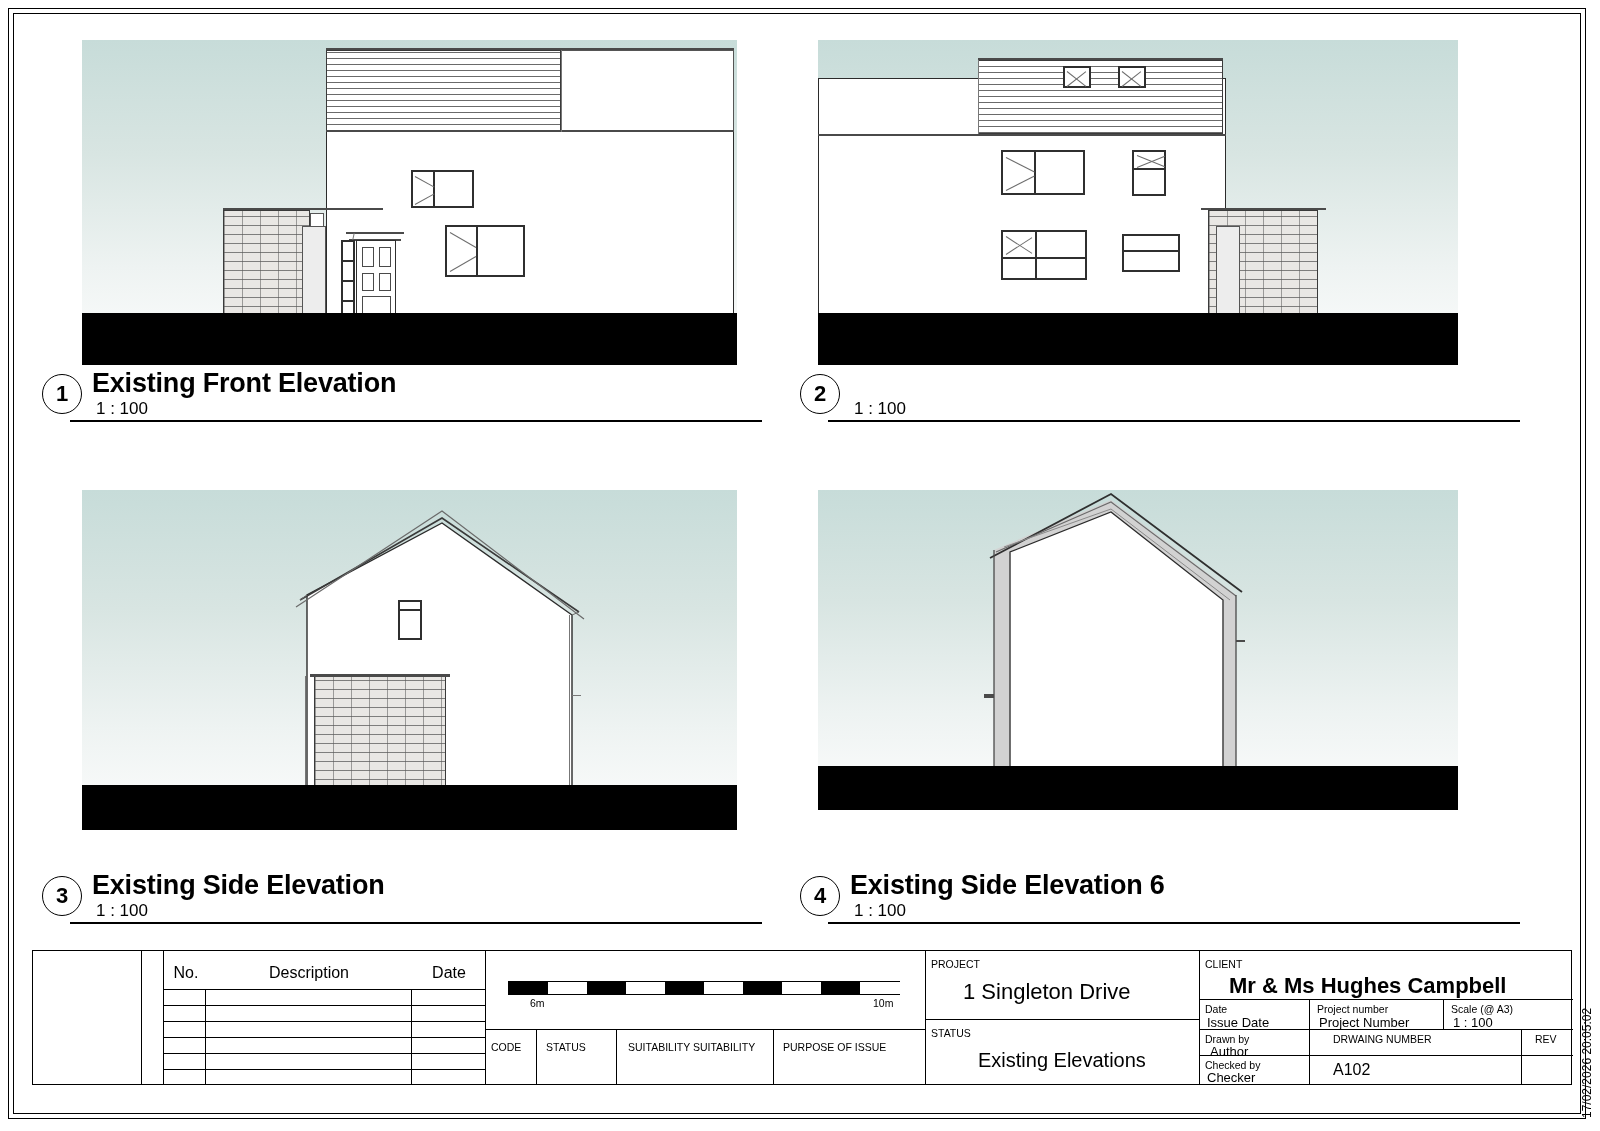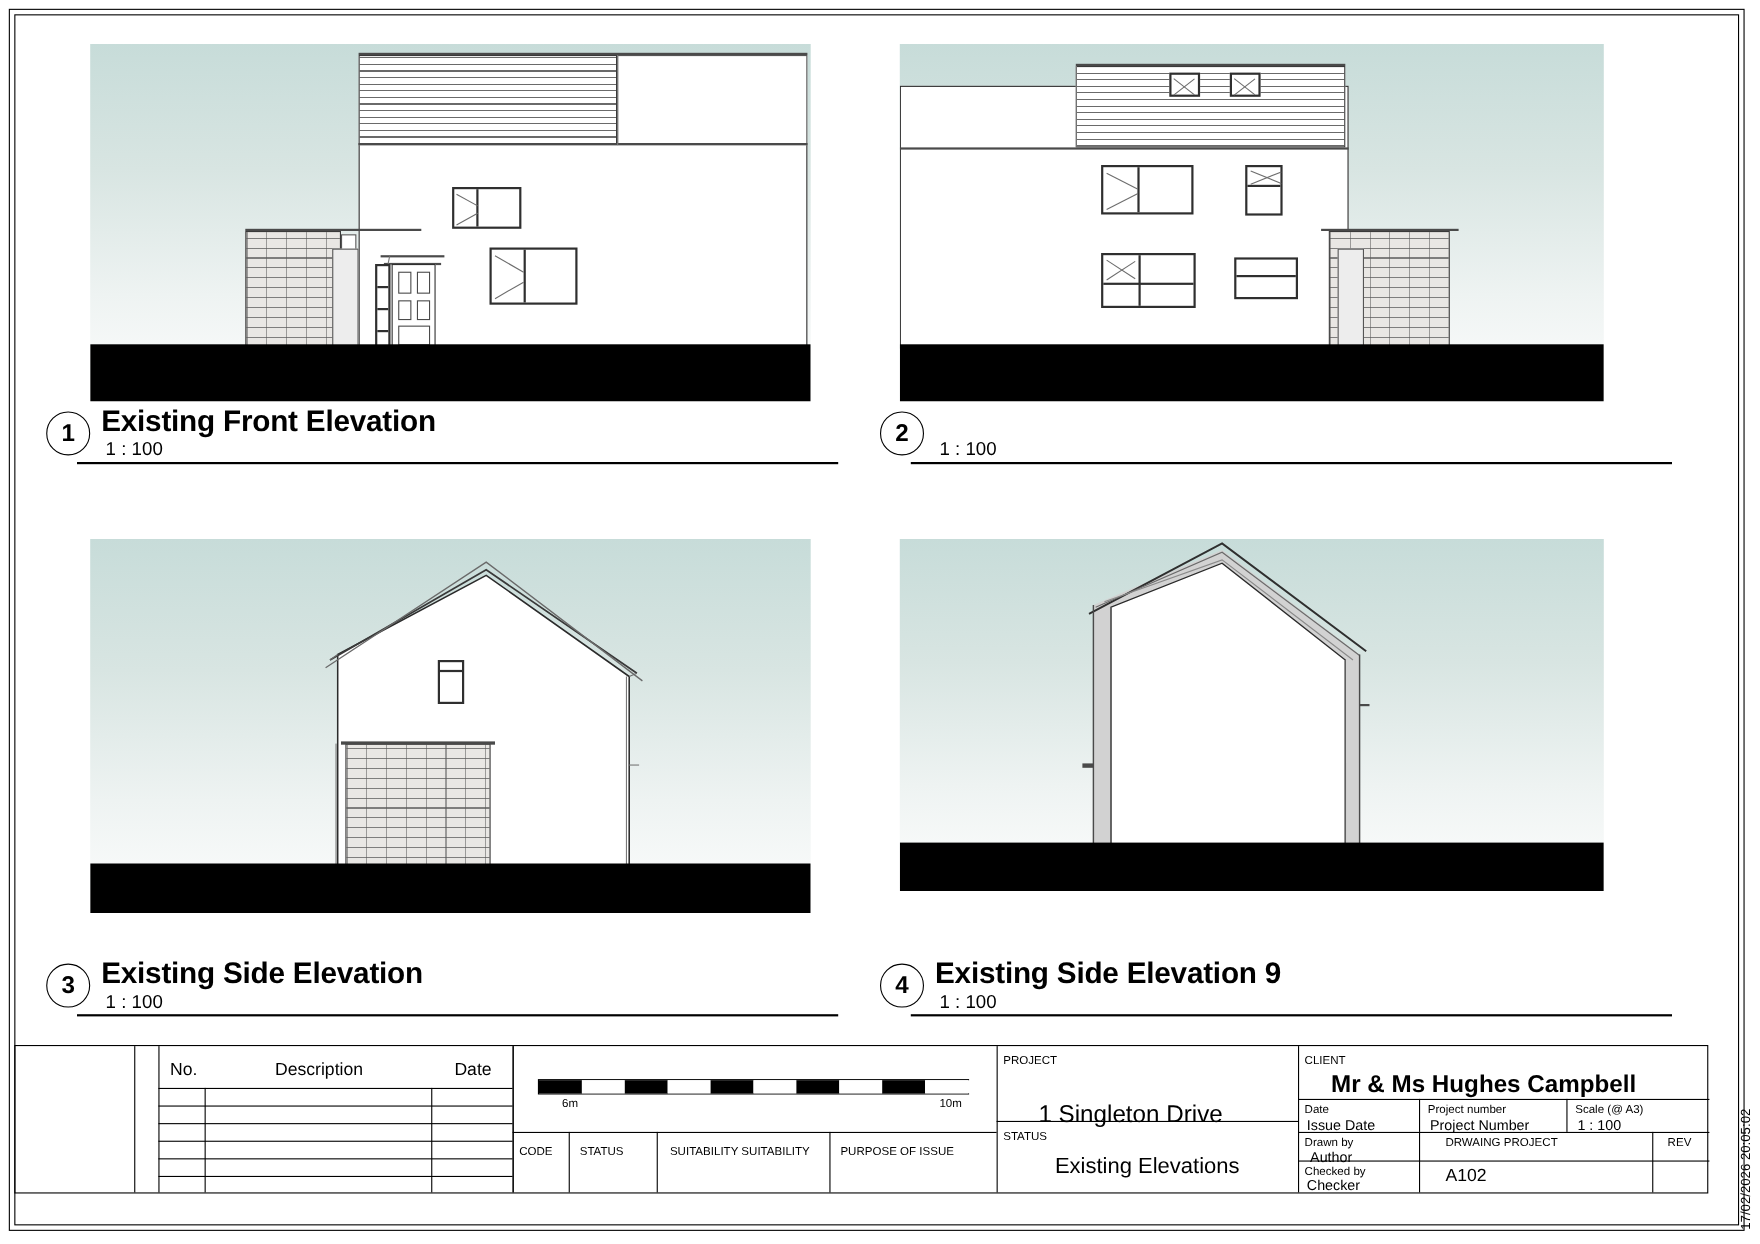--- a/index.html
+++ b/index.html
@@ -169,21 +169,21 @@
     background: #4a4a4a;
   }
   .thinline {
     position: absolute;
     background: #777;
   }
 
   
   .titleblock {
     position: absolute;
-    left: 13px;
+    left: 32px;
     top: 950px;
     width: 1540px;
     height: 135px;
     border: 1.4px solid #000;
     box-sizing: border-box;
   }
   .tb-line {
     position: absolute;
     background: #000;
   }
@@ -401,21 +401,21 @@
         <line x1="192" y1="62" x2="192" y2="290" stroke="#6a6a6a" stroke-width="1"></line>
         <line x1="405" y1="110" x2="405" y2="290" stroke="#6a6a6a" stroke-width="1"></line>
       </svg>
       <div class="thinline" style="left:166px; top:204px; width:10px; height:4px; background:#4a4a4a;"></div>
       <div class="thinline" style="left:418px; top:150px; width:9px; height:2px; background:#4a4a4a;"></div>
       <div class="ground" style="height:44px;"></div>
     </div>
   </div>
   <div class="title-row" style="left:800px; top:870px; width:700px; height:56px;">
     <div class="bubble">4</div>
-    <div class="title-text">Existing Side Elevation 9</div>
+    <div class="title-text">Existing Side Elevation 6</div>
     <div class="title-scale">1 : 100</div>
     <div class="title-rule" style="width:692px;"></div>
   </div>
 
   <div class="titleblock">
 
     <div class="tb-line" style="left:108px; top:0; width:1.2px; height:133px;"></div>
 
     <div class="rev-table">
       <div class="tb-line" style="left:0px; top:0; width:1.2px; height:133px;"></div>
@@ -454,21 +454,21 @@
     <div class="tb-line" style="left:583px; top:78px; width:1px; height:55px;"></div>
     <div class="tb-line" style="left:740px; top:78px; width:1px; height:55px;"></div>
     <div class="tb-label" style="position:absolute; left:458px; top:90px;">CODE</div>
     <div class="tb-label" style="position:absolute; left:513px; top:90px;">STATUS</div>
     <div class="tb-label" style="position:absolute; left:595px; top:90px;">SUITABILITY SUITABILITY</div>
     <div class="tb-label" style="position:absolute; left:750px; top:90px;">PURPOSE OF ISSUE</div>
 
     <div class="tb-line" style="left:892px; top:0; width:1.2px; height:133px;"></div>
     <div class="tb-line" style="left:892px; top:68px; width:274px; height:1.2px;"></div>
     <div class="tb-label" style="position:absolute; left:898px; top:7px;">PROJECT</div>
-    <div class="project-title" style="position:absolute; left:930px; top:28px;margin-top:21px;">1 Singleton Drive</div>
+    <div class="project-title" style="position:absolute; left:930px; top:28px;">1 Singleton Drive</div>
     <div class="tb-label" style="position:absolute; left:898px; top:76px;">STATUS</div>
     <div class="sheet-title" style="position:absolute; left:945px; top:98px;">Existing Elevations</div>
 
     <div class="tb-line" style="left:1166px; top:0; width:1.2px; height:133px;"></div>
     <div class="tb-label" style="position:absolute; left:1172px; top:7px;text-align:right;">CLIENT</div>
     <div class="client-title" style="position:absolute; left:1196px; top:22px;">Mr &amp; Ms Hughes Campbell</div>
 
     <div class="tb-line" style="left:1166px; top:48px; width:374px; height:1.2px;"></div>
     <div class="tb-line" style="left:1166px; top:78px; width:374px; height:1.2px;"></div>
     <div class="tb-line" style="left:1166px; top:104px; width:374px; height:1.2px;"></div>
@@ -482,20 +482,20 @@
     <div class="tb-label" style="position:absolute; left:1284px; top:52px;">Project number</div>
     <div class="tb-val" style="position:absolute; left:1286px; top:64px;">Project Number</div>
     <div class="tb-label" style="position:absolute; left:1418px; top:52px;">Scale (@ A3)</div>
     <div class="tb-val" style="position:absolute; left:1420px; top:64px;">1 : 100</div>
 
     <div class="tb-label" style="position:absolute; left:1172px; top:82px;">Drawn by</div>
     <div class="tb-val" style="position:absolute; left:1177px; top:93px;">Author</div>
     <div class="tb-label" style="position:absolute; left:1172px; top:108px;">Checked by</div>
     <div class="tb-val" style="position:absolute; left:1174px; top:119px;">Checker</div>
 
-    <div class="tb-label" style="position:absolute; left:1300px; top:82px;">DRWAING PROJECT</div>
+    <div class="tb-label" style="position:absolute; left:1300px; top:82px;">DRWAING NUMBER</div>
     <div class="tb-val" style="position:absolute; left:1300px; top:110px; font-size:16px;">A102</div>
     <div class="tb-label" style="position:absolute; left:1502px; top:82px;">REV</div>
     <div class="tb-val" style="position:absolute; left:1502px; top:110px;"></div>
   </div>
 
   <div class="sidestamp">17/02/2026 20:05:02</div>
 </div>
 
 </body></html>

